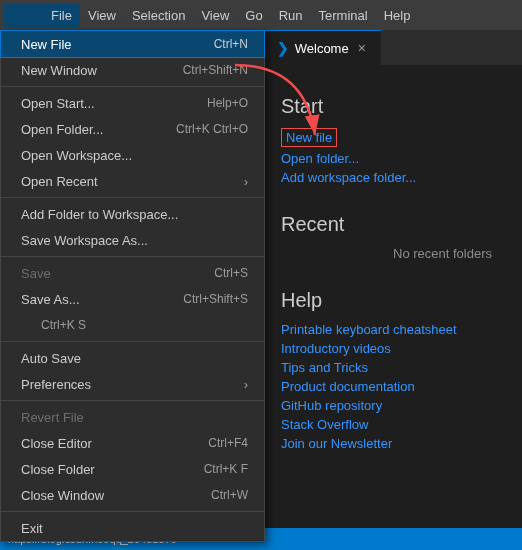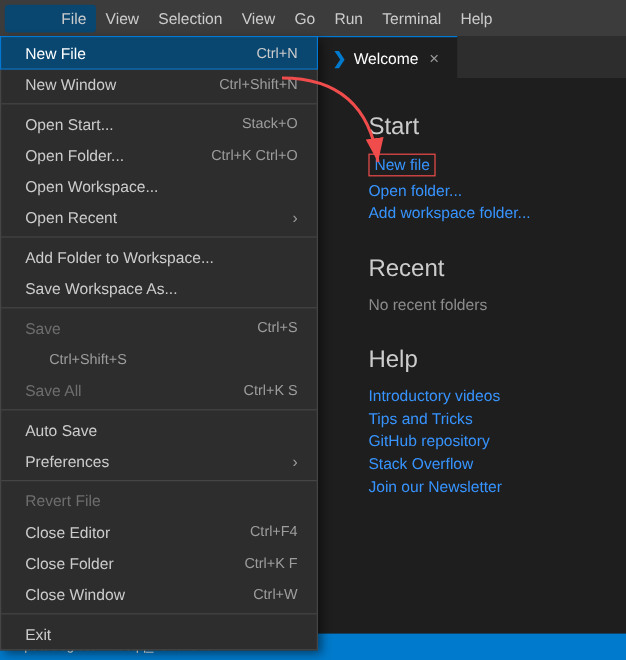--- a/index.html
+++ b/index.html
@@ -129,21 +129,21 @@
     }
 
     
     .content-area {
       position: absolute;
       top: 65px;
       left: 265px;
       right: 0;
       bottom: 22px;
       background: #1e1e1e;
-      padding: 30px 30px 20px 42px;
+      padding: 30px 30px 20px 16px;
       overflow-y: auto;
     }
 
     .welcome-section {
       margin-bottom: 28px;
     }
     .section-title {
       font-size: 20px;
       font-weight: 300;
       color: #cccccc;
@@ -179,20 +179,21 @@
       color: #fff;
     }
     .status-url {
       font-size: 11px;
     }
 
     .no-recent {
       font-size: 13px;
       color: #8c8c8c;
       margin-top: 2px;
+      text-align: right;
     }
   </style>
 </head>
 <body>
 
 <div class="menubar">
   <div class="menubar-item active">File</div>
   <div class="menubar-item">View</div>
   <div class="menubar-item">Selection</div>
   <div class="menubar-item">View</div>
@@ -207,21 +208,21 @@
       <span class="menu-item-label">New File</span>
       <span class="menu-item-shortcut">Ctrl+N</span>
     </div>
     <div class="menu-item">
       <span class="menu-item-label">New Window</span>
       <span class="menu-item-shortcut">Ctrl+Shift+N</span>
     </div>
     <div class="menu-separator"></div>
     <div class="menu-item">
       <span class="menu-item-label">Open Start...</span>
-      <span class="menu-item-shortcut">Stack+O</span>
+      <span class="menu-item-shortcut">Help+O</span>
     </div>
     <div class="menu-item">
       <span class="menu-item-label">Open Folder...</span>
       <span class="menu-item-shortcut">Ctrl+K Ctrl+O</span>
     </div>
     <div class="menu-item">
       <span class="menu-item-label">Open Workspace...</span>
     </div>
     <div class="menu-item">
       <span class="menu-item-label">Open Recent</span>
@@ -233,24 +234,24 @@
     </div>
     <div class="menu-item">
       <span class="menu-item-label">Save Workspace As...</span>
     </div>
     <div class="menu-separator"></div>
     <div class="menu-item disabled">
       <span class="menu-item-label">Save</span>
       <span class="menu-item-shortcut">Ctrl+S</span>
     </div>
     <div class="menu-item">
+      <span class="menu-item-label">Save As...</span>
       <span class="menu-item-shortcut">Ctrl+Shift+S</span>
     </div>
     <div class="menu-item disabled">
-      <span class="menu-item-label">Save All</span>
       <span class="menu-item-shortcut">Ctrl+K S</span>
     </div>
     <div class="menu-separator"></div>
     <div class="menu-item">
       <span class="menu-item-label">Auto Save</span>
     </div>
     <div class="menu-item">
       <span class="menu-item-label">Preferences</span>
       <span class="menu-item-arrow">›</span>
     </div>
@@ -292,22 +293,24 @@
     <a class="welcome-link">Add workspace folder...</a>
   </div>
 
   <div class="welcome-section">
     <div class="section-title">Recent</div>
     <div class="no-recent">No recent folders</div>
   </div>
 
   <div class="welcome-section">
     <div class="section-title">Help</div>
+    <a class="welcome-link">Printable keyboard cheatsheet</a>
     <a class="welcome-link">Introductory videos</a>
     <a class="welcome-link">Tips and Tricks</a>
+    <a class="welcome-link">Product documentation</a>
     <a class="welcome-link">GitHub repository</a>
     <a class="welcome-link">Stack Overflow</a>
     <a class="welcome-link">Join our Newsletter</a>
   </div>
 </div>
 
 <div class="status-bar">
   <span class="status-url">https://blog.csdn.net/qq_20451879</span>
 </div>
 

